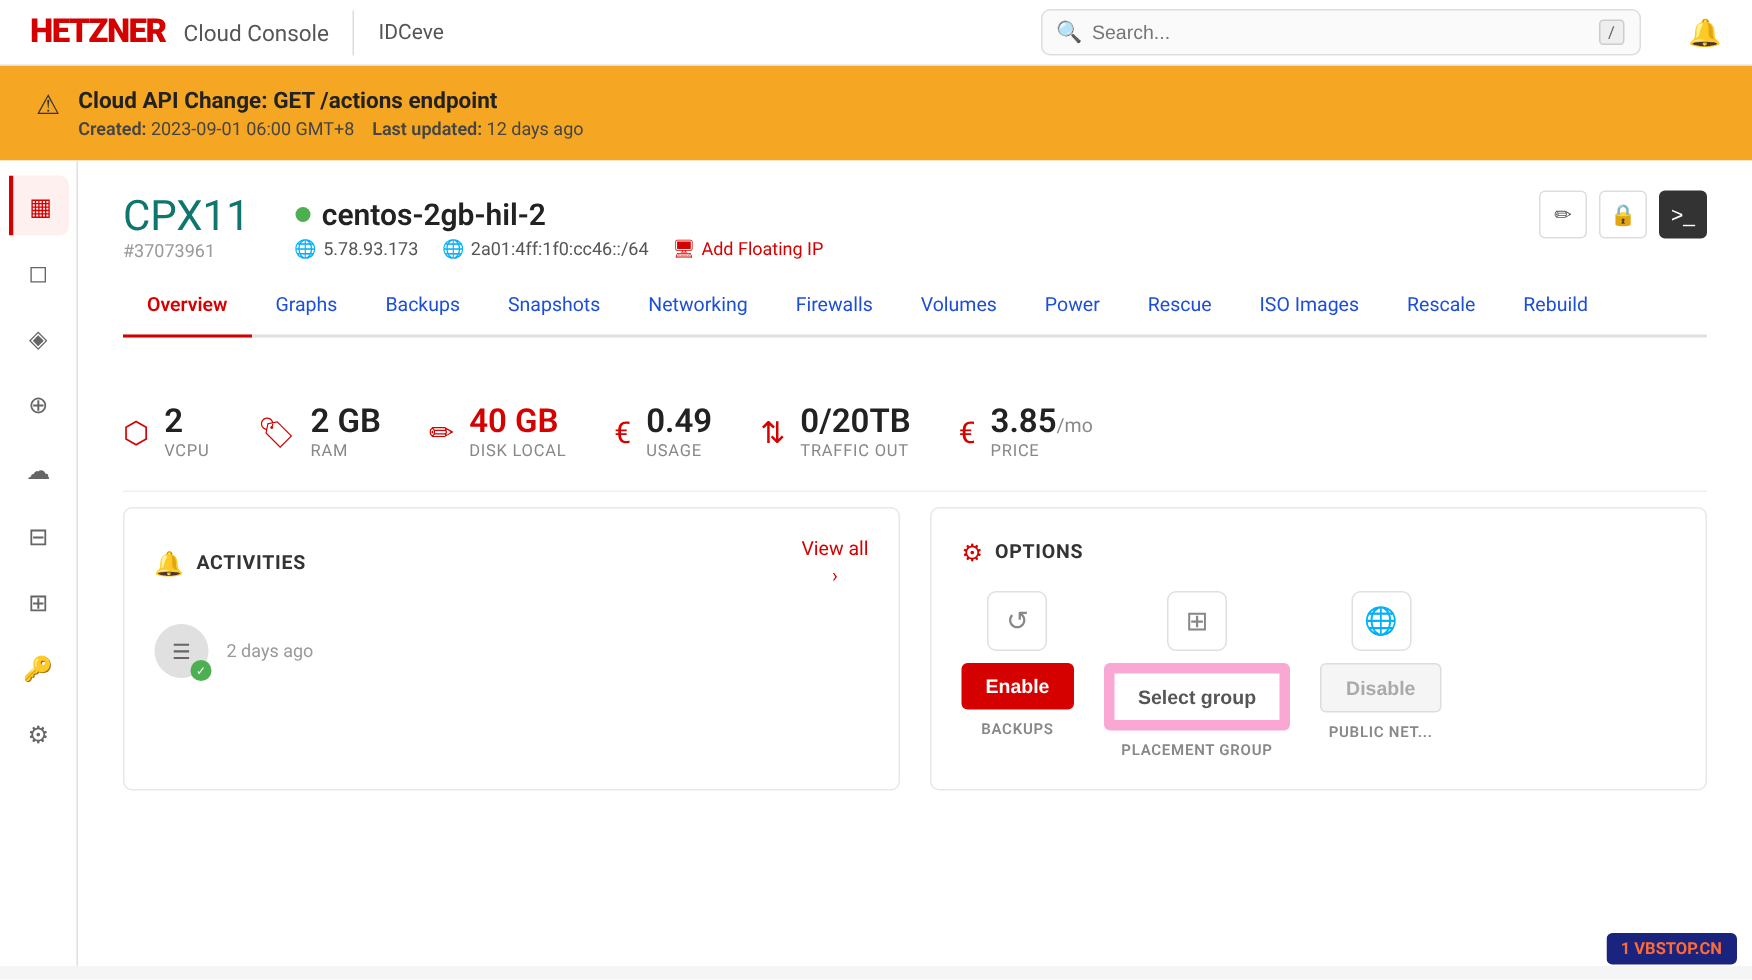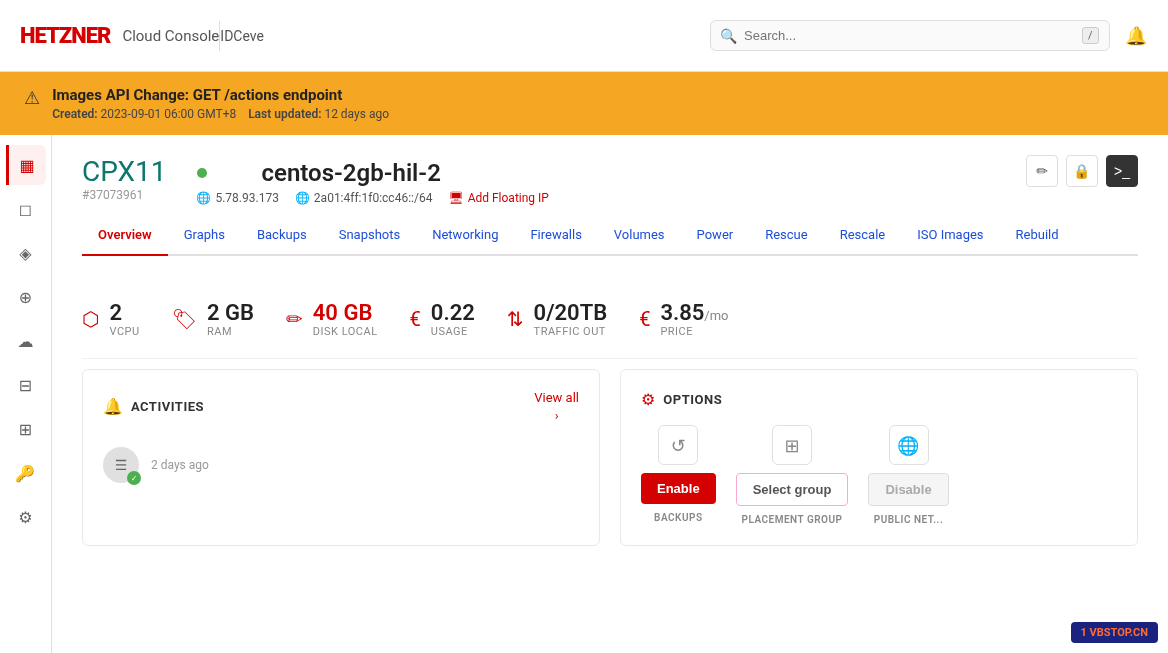--- a/index.html
+++ b/index.html
@@ -1,21 +1,21 @@
 <!DOCTYPE html>
 <html><head>
   <meta charset="utf-8">
   <style>
     * { box-sizing: border-box; margin: 0; padding: 0; }
     body { font-family: -apple-system, BlinkMacSystemFont, 'Segoe UI', Roboto, sans-serif; background: #f5f5f5; color: #333; font-size: 14px; }
 
     
     .header {
-      display: flex; align-items: center; background: #fff; height: 72px;
-      padding: 0 20px; border-bottom: 1px solid #e0e0e0; 
+      display: flex; align-items: center; background: #fff; height: 44px;
+      padding: 0 20px; border-bottom: 1px solid #e0e0e0; gap: 16px;
     }
     .header-logo { display: flex; align-items: center; gap: 8px; }
     .logo-text { color: #d50000; font-size: 22px; font-weight: 900; letter-spacing: -1px; }
     .logo-cloud { color: #555; font-size: 15px; font-weight: 400; margin-left: 4px; }
     .header-divider { width: 1px; height: 30px; background: #ddd; }
     .header-project { color: #555; font-size: 14px; }
     .header-search {
       flex: 1; max-width: 400px; margin-left: auto;
       display: flex; align-items: center;
       border: 1px solid #ddd; border-radius: 6px;
@@ -57,21 +57,21 @@
     
     .main-content { flex: 1; background: #fff; overflow-y: auto; padding: 20px 30px; }
 
     
     .server-header { display: flex; align-items: flex-start; gap: 30px; margin-bottom: 10px; position: relative; }
     .server-type { font-size: 28px; font-weight: 400; color: #0f766e; }
     .server-id { font-size: 12px; color: #999; }
     .server-info { flex: 1; padding-top: 4px; }
     .server-name-row { display: flex; align-items: center; gap: 8px; margin-bottom: 4px; }
     .status-dot { width: 10px; height: 10px; border-radius: 50%; background: #4caf50; }
-    .server-name { font-size: 24px; font-weight: 600; color: #222; margin-left: 47px; }
+    .server-name { font-size: 20px; font-weight: 600; color: #222; }
     .server-details { display: flex; align-items: center; gap: 16px; font-size: 12px; color: #555; }
     .detail-item { display: flex; align-items: center; gap: 4px; }
     .detail-icon { font-size: 12px; color: #888; }
     .floating-ip { color: #d50000; cursor: pointer; display: flex; align-items: center; gap: 4px; }
     .server-actions { display: flex; gap: 8px; align-items: center; position: absolute; right: 0; top: 0; }
     .action-btn { width: 32px; height: 32px; border: 1px solid #ddd; border-radius: 4px; display: flex; align-items: center; justify-content: center; cursor: pointer; font-size: 14px; color: #555; background: #fff; }
     .action-btn.terminal { background: #333; color: #fff; border-color: #333; }
 
     
     .tabs { display: flex; gap: 0; border-bottom: 2px solid #e0e0e0; margin-bottom: 24px; }
@@ -110,21 +110,21 @@
     .activity-text { flex: 1; font-size: 13px; color: #333; }
     .activity-text span { font-weight: 600; }
     .activity-time { font-size: 12px; color: #999; }
 
     
     .options-grid { display: flex; gap: 20px; }
     .option-col { display: flex; flex-direction: column; align-items: center; gap: 8px; }
     .option-icon-wrapper { width: 40px; height: 40px; border: 1px solid #e0e0e0; border-radius: 6px; display: flex; align-items: center; justify-content: center; font-size: 18px; color: #888; }
     .option-btn { padding: 8px 16px; border-radius: 4px; font-size: 13px; font-weight: 600; cursor: pointer; border: none; }
     .btn-red { background: #d50000; color: #fff; }
-    .btn-outline { background: #fff; color: #555; border: 1px solid #f9a8d4; }
+    .btn-outline { background: #fff; color: #555; border: 7px solid #f9a8d4; }
     .btn-outline-disabled { background: #f5f5f5; color: #aaa; border: 1px solid #ddd; cursor: default; }
     .option-label { font-size: 10px; text-transform: uppercase; letter-spacing: 0.5px; color: #888; font-weight: 600; }
 
     
     .watermark { position: fixed; bottom: 10px; right: 10px; background: #1a237e; color: #fff; padding: 4px 10px; border-radius: 4px; font-size: 11px; font-weight: 700; z-index: 999; }
     .watermark span { color: #ff6b35; }
   </style>
 </head>
 <body>
 
@@ -139,21 +139,21 @@
     <span class="search-icon">🔍</span>
     <input class="search-input-field" type="text" placeholder="Search..." style="">
     <span class="search-kbd">/</span>
   </div>
   <span class="header-bell">🔔</span>
 </div>
 
 <div class="banner">
   <span class="banner-icon">⚠</span>
   <div class="banner-content">
-    <div class="banner-title">Images API Change: GET /actions endpoint</div>
+    <div class="banner-title">Cloud API Change: GET /actions endpoint</div>
     <div class="banner-sub">
       <span class="banner-label">Created:</span>
       <span>2023-09-01 06:00 GMT+8</span>
       &nbsp;&nbsp;
       <span class="banner-label">Last updated:</span>
       <span>12 days ago</span>
     </div>
   </div>
 </div>
 
@@ -208,22 +208,22 @@
     <div class="tabs">
       <div class="tab active">Overview</div>
       <div class="tab">Graphs</div>
       <div class="tab">Backups</div>
       <div class="tab">Snapshots</div>
       <div class="tab">Networking</div>
       <div class="tab">Firewalls</div>
       <div class="tab">Volumes</div>
       <div class="tab">Power</div>
       <div class="tab">Rescue</div>
+      <div class="tab">ISO Images</div>
       <div class="tab">Rescale</div>
-      <div class="tab">ISO Images</div>
       <div class="tab">Rebuild</div>
 
     </div>
 
     <div class="stats-row">
       <div class="stat-item">
         <span class="stat-icon">⬡</span>
         <div>
           <div class="stat-value">2</div>
           <div class="stat-label">VCPU</div>
@@ -239,21 +239,21 @@
       <div class="stat-item">
         <span class="stat-icon">✏</span>
         <div>
           <div class="stat-value stat-link">40 GB</div>
           <div class="stat-label">DISK LOCAL</div>
         </div>
       </div>
       <div class="stat-item">
         <span class="stat-icon">€</span>
         <div>
-          <div class="stat-value">0.22</div>
+          <div class="stat-value">0.49</div>
           <div class="stat-label">USAGE</div>
         </div>
       </div>
       <div class="stat-item">
         <span class="stat-icon">⇅</span>
         <div>
           <div class="stat-value">0/20TB</div>
           <div class="stat-label">TRAFFIC OUT</div>
         </div>
       </div>

